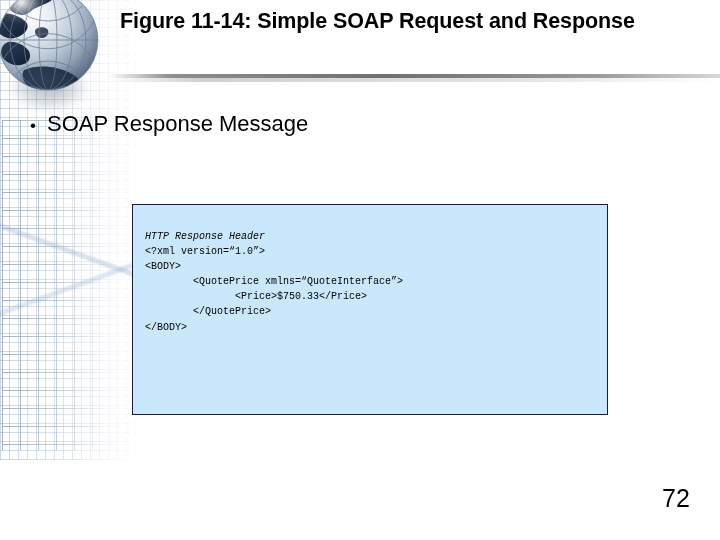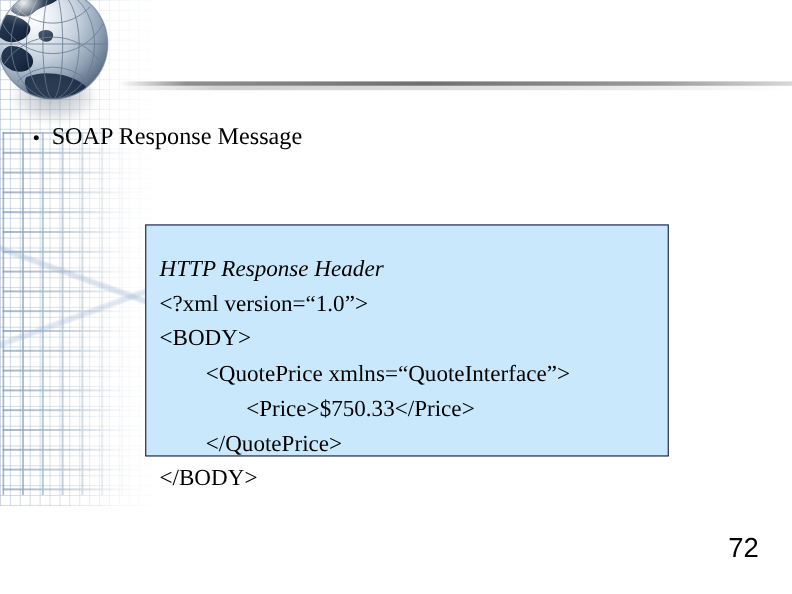--- a/index.html
+++ b/index.html
@@ -125,21 +125,21 @@
     display: flex;
     align-items: baseline;
   }
   .bullet-dot {
     font-size: 17px;
     color: #000000;
     line-height: 1;
     margin-right: 11px;
   }
   .bullet-text {
-    font-family: Liberation Serif, serif;
+    font-family: Liberation Sans, sans-serif;
     font-size: 22px;
     color: #000000;
     line-height: 1.1;
   }
 
   
   .code-box {
     position: absolute;
     left: 132px;
     top: 204px;
@@ -147,22 +147,22 @@
     height: 211px;
     background: #c9e8fb;
     border: 1.6px solid #1a1a3a;
     box-sizing: border-box;
   }
   .code-lines {
     position: absolute;
     left: 12px;
     top: 24px;
     right: 8px;
-    font-family: Liberation Serif, serif;
-    font-size: 21px;
+    font-family: Liberation Mono, monospace;
+    font-size: 10px;
     color: #000000;
     line-height: 1.51;
     white-space: pre;
   }
   .code-line {
     white-space: pre;
   }
   .code-line.italic {
     font-style: italic;
   }
@@ -237,20 +237,23 @@
           <path d="M30 90 A 46 46 0 0 1 94 90"></path>
         </g>
 
         <ellipse cx="46" cy="32" rx="30" ry="24" fill="url(#ghi)"></ellipse>
       </g>
 
       <circle cx="62" cy="56" r="50" fill="none" stroke="#7f91a6" stroke-width="1" opacity="0.7"></circle>
     </svg>
   </div>
 
+  <div class="title-block">
+    <div class="slide-title">Figure 11-14: Simple SOAP Request and Response</div>
+  </div>
   <div class="title-rule"></div>
   <div class="title-rule-soft"></div>
 
   <div class="bullet-row">
     <span class="bullet-dot">•</span>
     <span class="bullet-text">SOAP Response Message</span>
   </div>
 
   <div class="code-box">
     <div class="code-lines" id="code-lines"><div class="code-line italic">HTTP Response Header</div><div class="code-line">&lt;?xml version=“1.0”&gt;</div><div class="code-line">&lt;BODY&gt;</div><div class="code-line">        &lt;QuotePrice xmlns=“QuoteInterface”&gt;</div><div class="code-line">               &lt;Price&gt;$750.33&lt;/Price&gt;</div><div class="code-line">        &lt;/QuotePrice&gt;</div><div class="code-line">&lt;/BODY&gt;</div></div>

